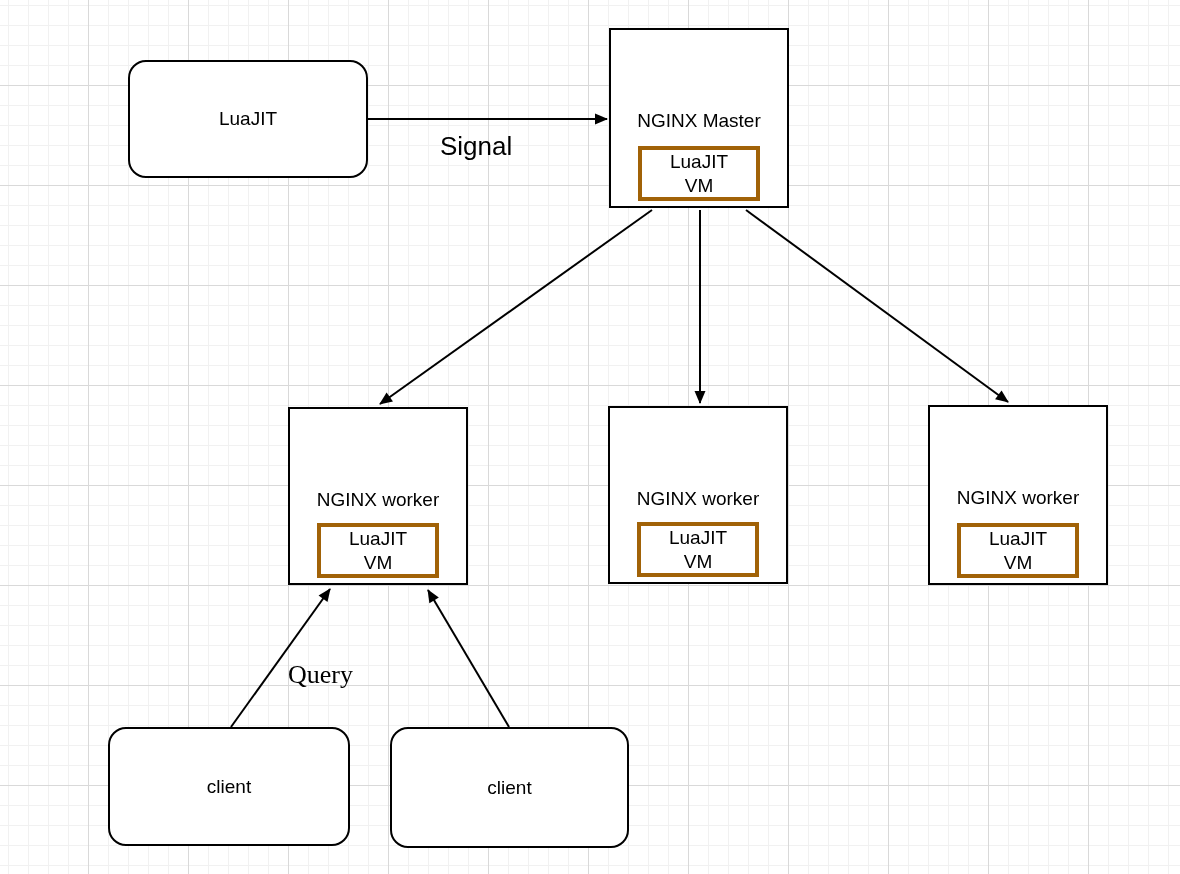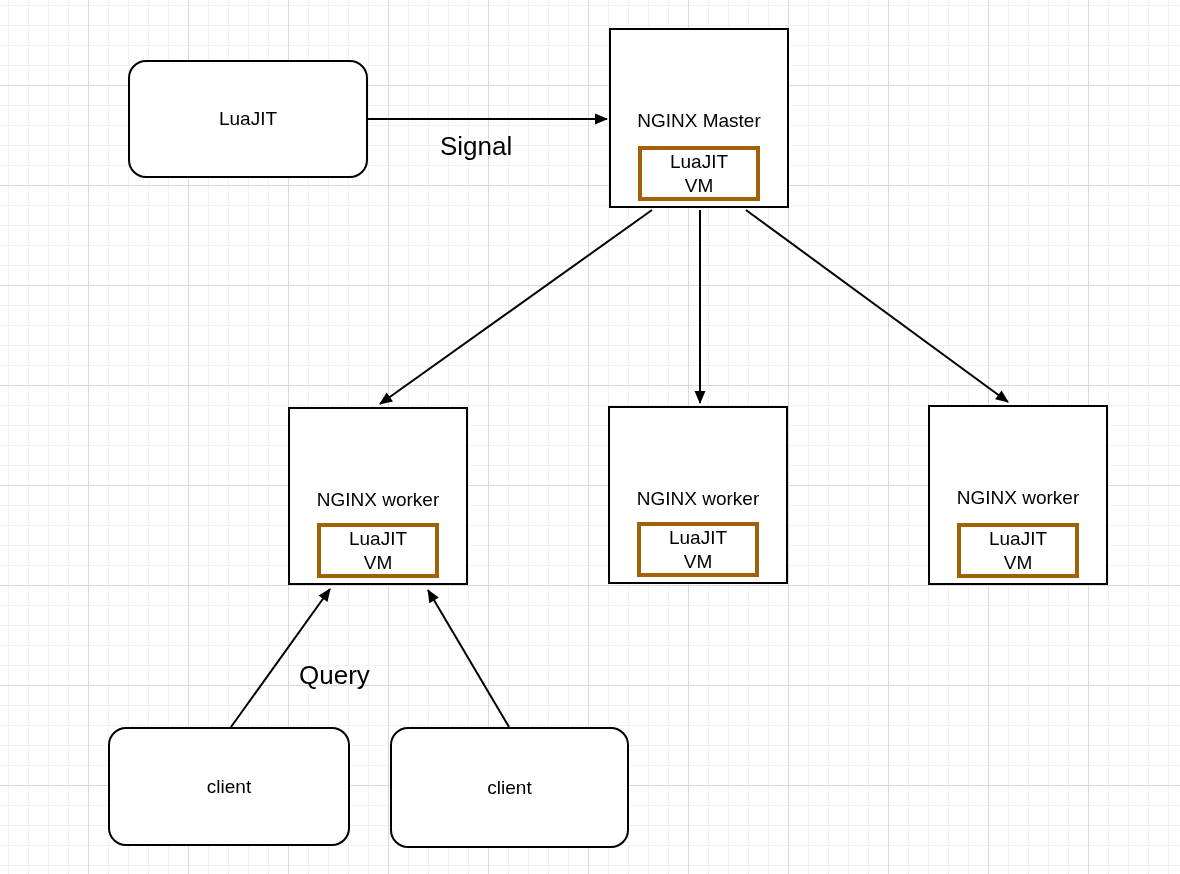--- a/index.html
+++ b/index.html
@@ -138,15 +138,15 @@
   <div class="node rounded" style="left:108px; top:727px; width:242px; height:119px;">
     <span>client</span>
   </div>
 
   <div class="node rounded" style="left:390px; top:727px; width:239px; height:121px;">
     <span>client</span>
   </div>
 
   <div class="edge-label" style="left:440px; top:135px;">Signal</div>
 
-  <div class="edge-label" style="left:299px; top:664px;">Query</div>
+  <div class="edge-label" style="left:288px; top:664px;font-family:Liberation Serif, serif;">Query</div>
 
 </div>
 
 </body></html>

